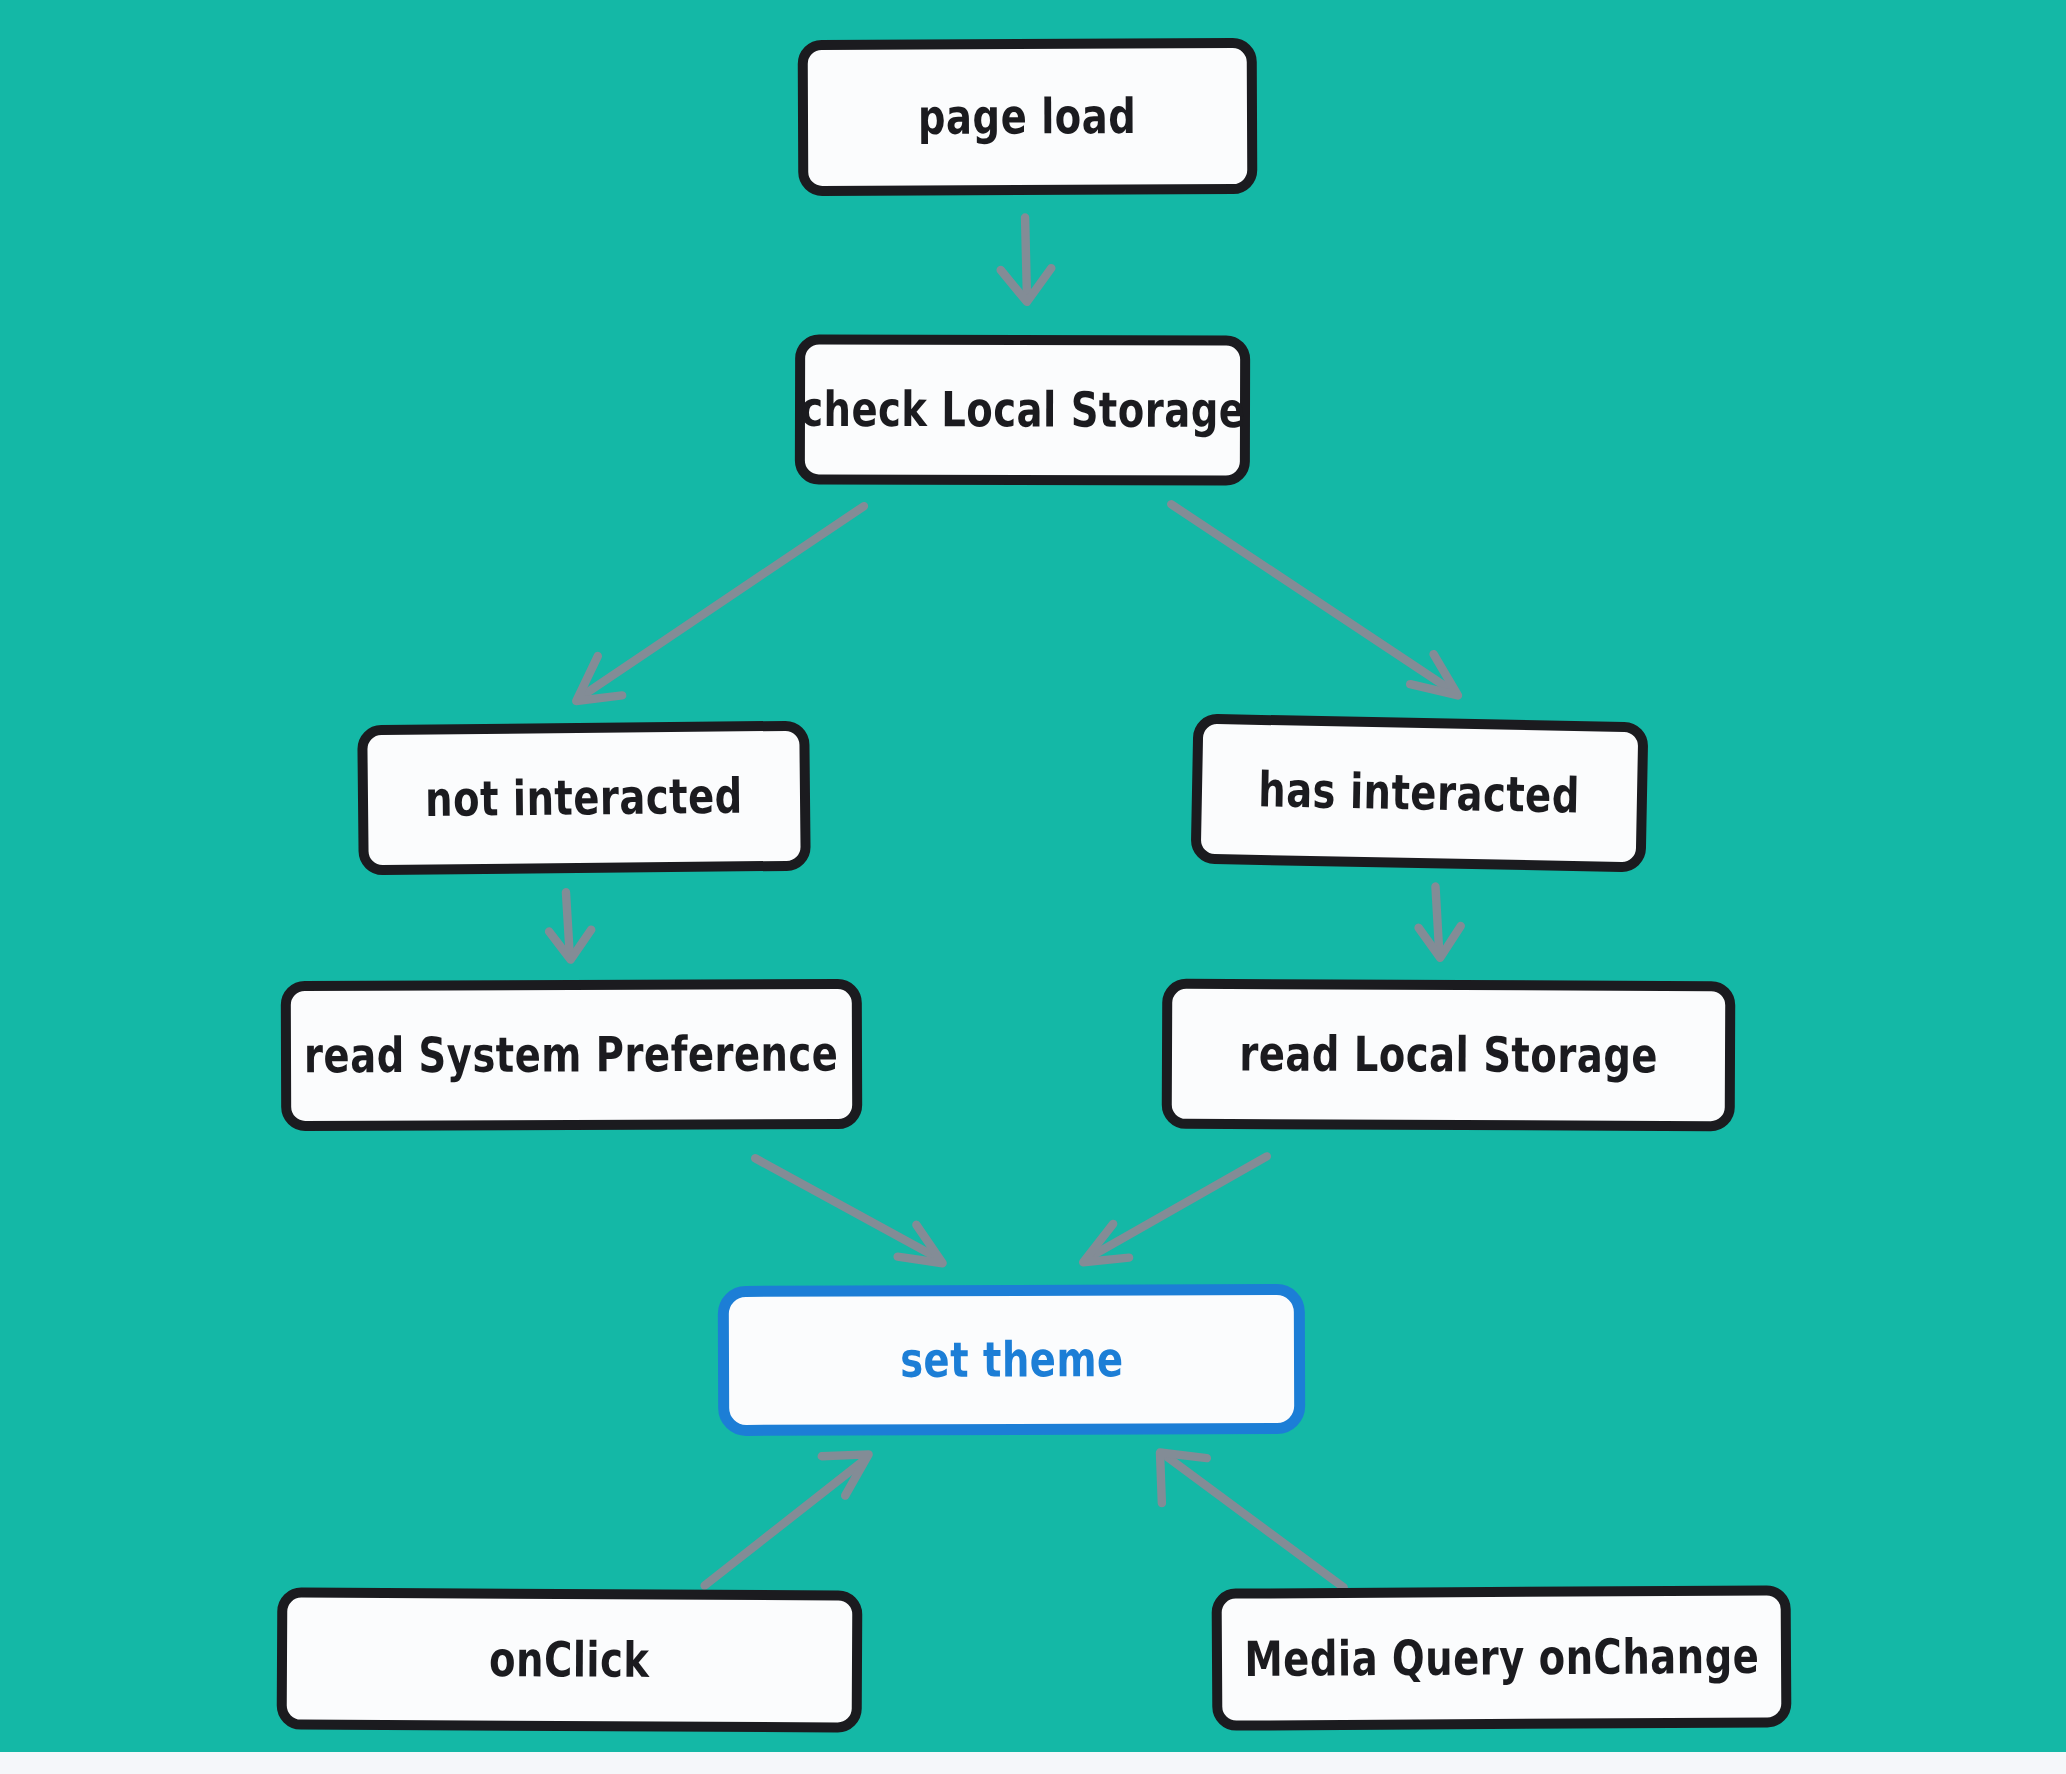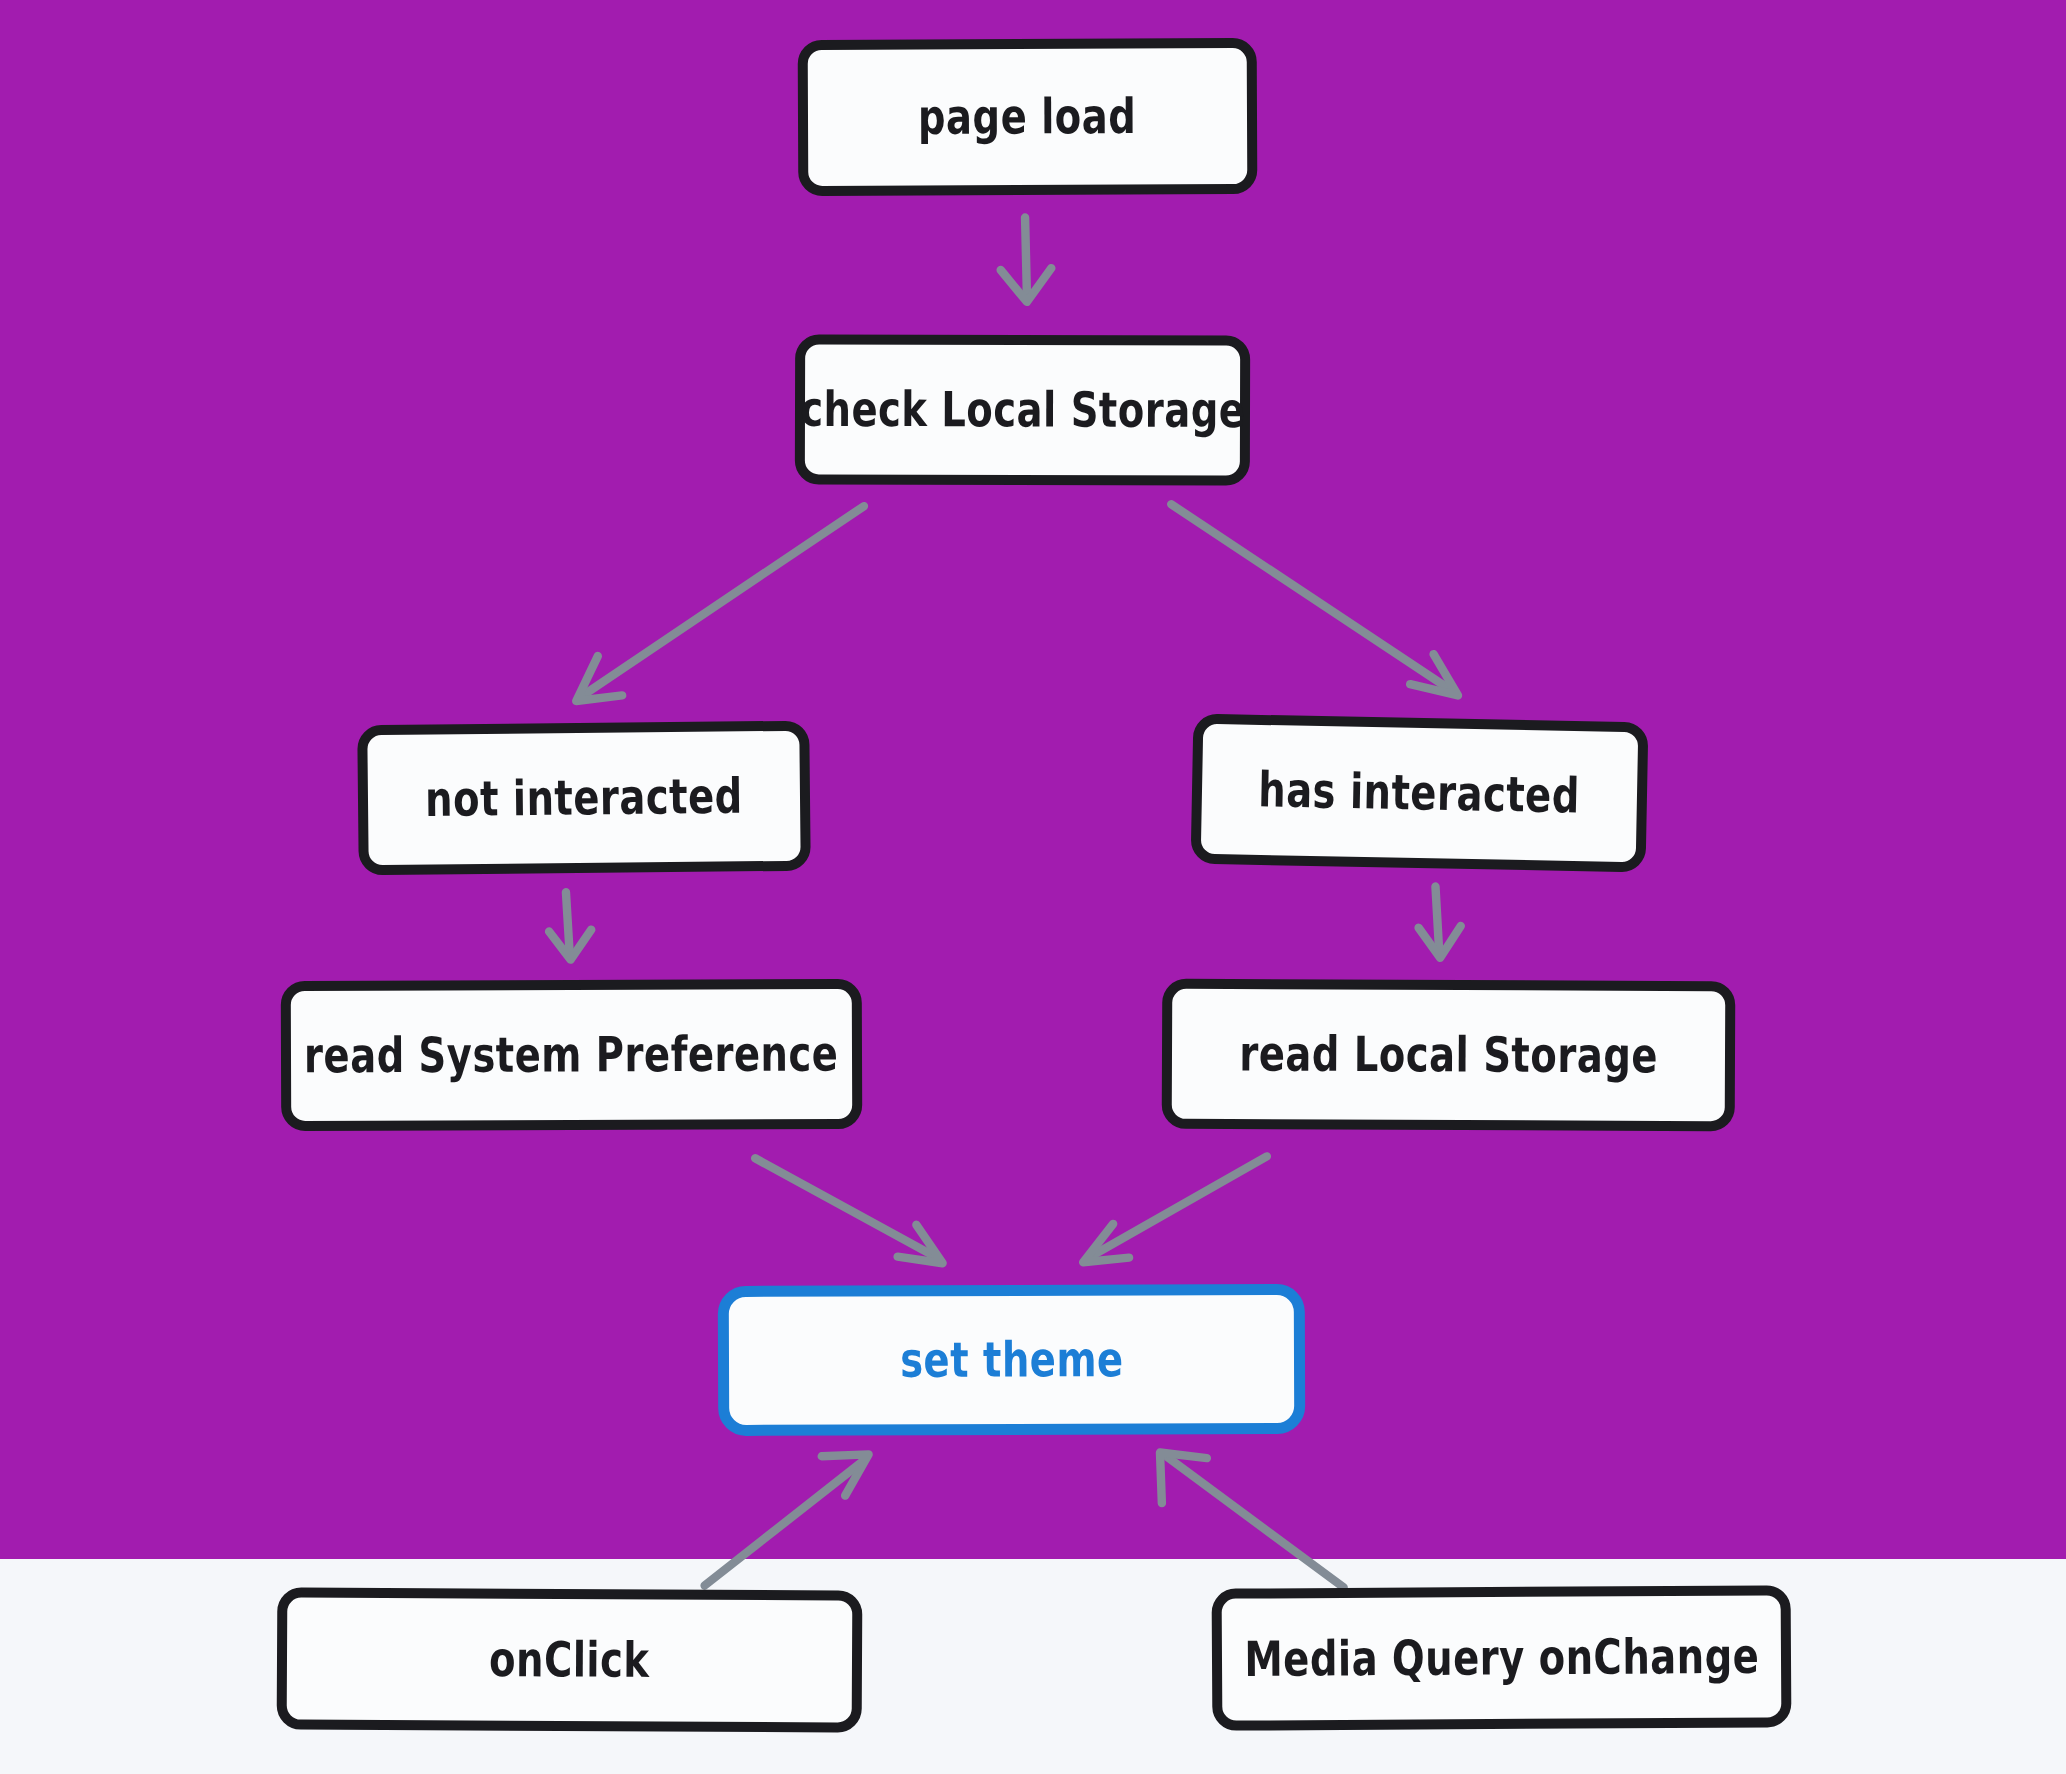--- a/index.html
+++ b/index.html
@@ -10,22 +10,22 @@
   body {
     width: 2067px;
     height: 1775px;
     background: #f5f7fa;
     font-family: "DejaVu Sans", sans-serif;
     overflow: hidden;
   }
   #canvas {
     position: relative;
     width: 2067px;
-    height: 1559px;
-    background: #a21caf;
+    height: 1752px;
+    background: #14b8a6;
   }
   
   #edges {
     position: absolute;
     left: 0;
     top: 0;
     width: 2067px;
     height: 1775px;
     pointer-events: none;
   }

